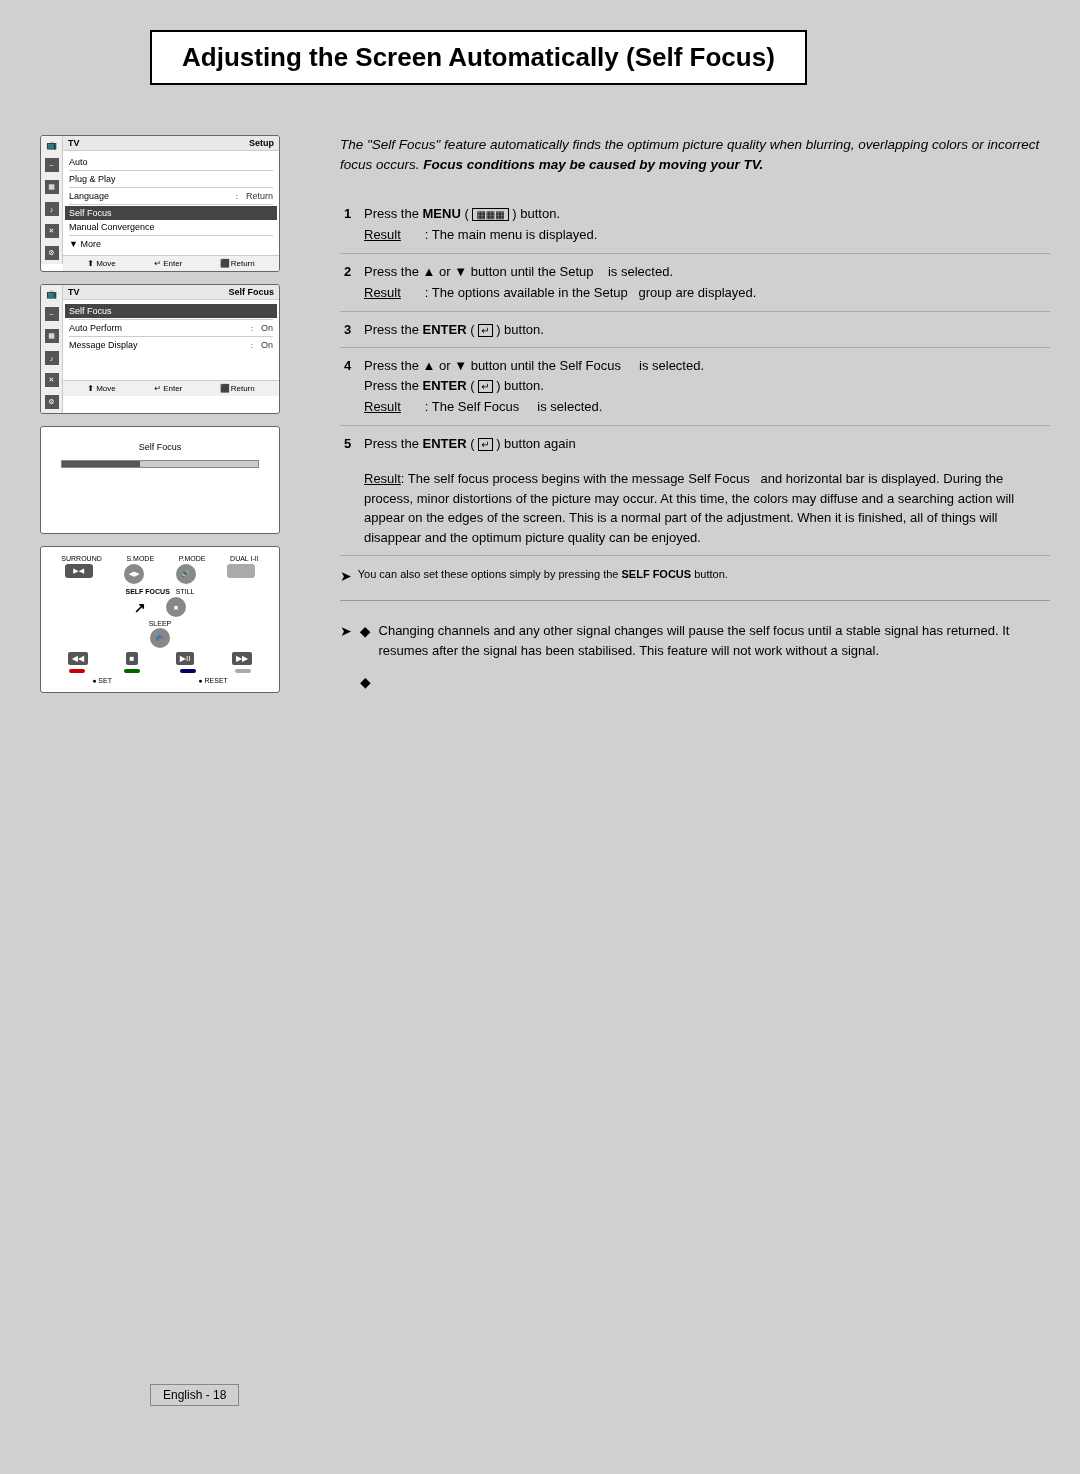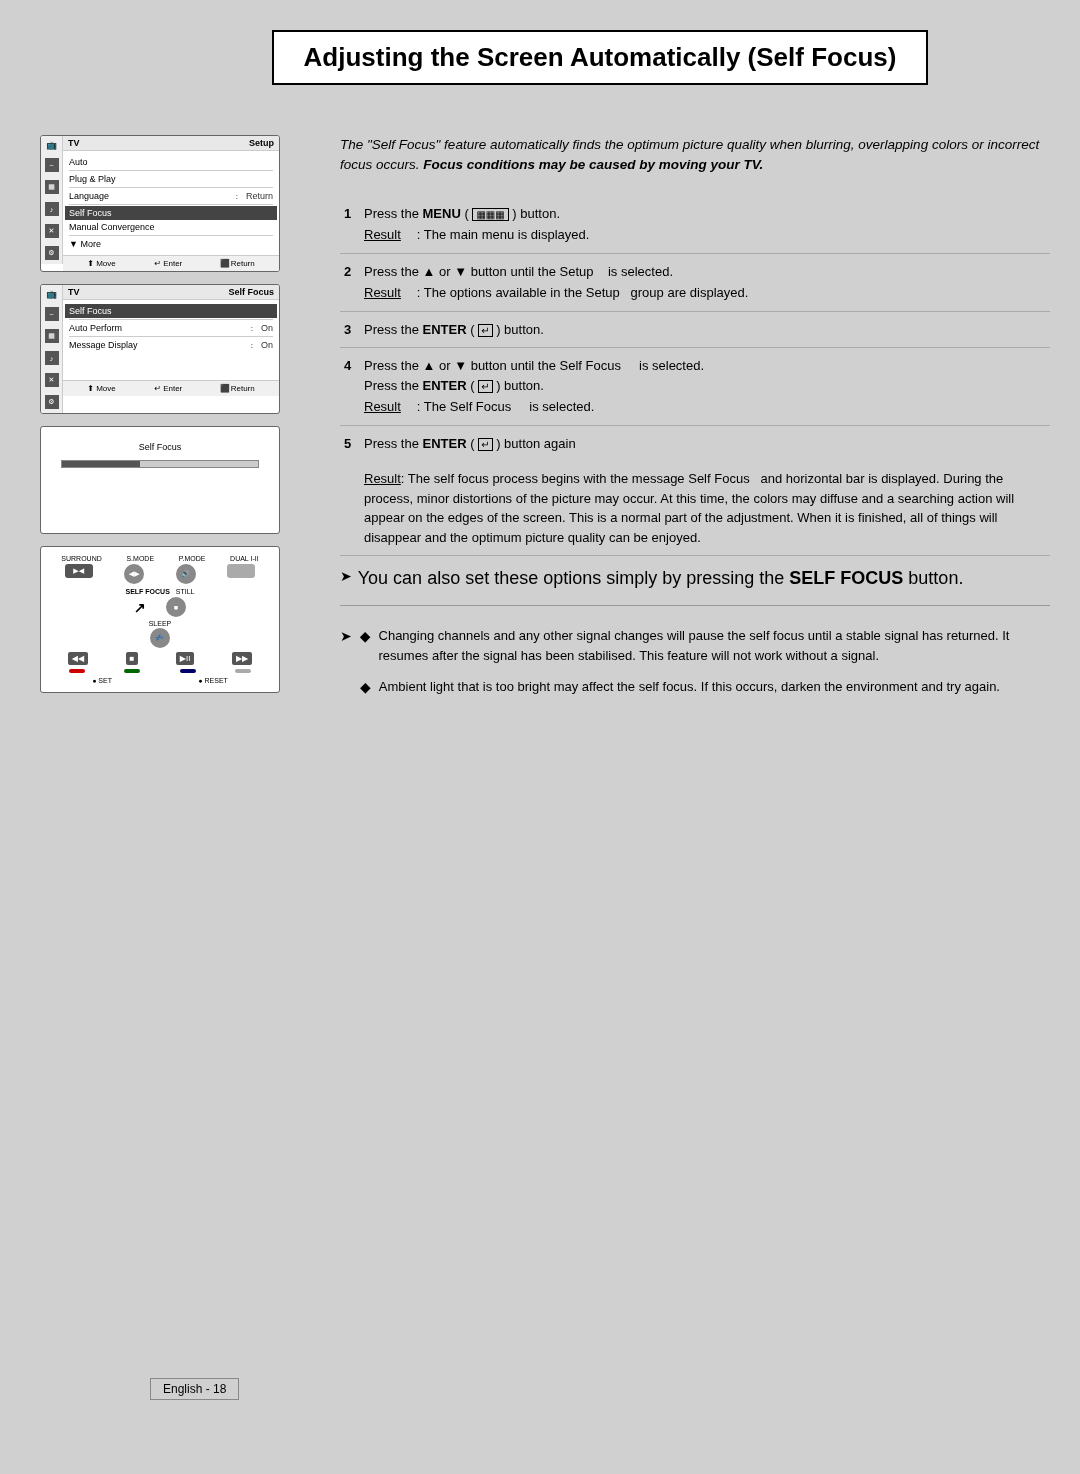--- a/index.html
+++ b/index.html
@@ -164,21 +164,21 @@
       padding-right: 8px;
     }
     .step-content {
     }
     .result-label {
       text-decoration: underline;
       font-style: normal;
     }
     .step-content .result-line {
       display: flex;
-      gap: 16px;
+      gap: 24px;
       margin-top: 2px;
     }
     .notes-section {
       margin-top: 20px;
     }
     .note-row {
       display: flex;
       align-items: flex-start;
       gap: 8px;
       margin-bottom: 12px;
@@ -190,21 +190,21 @@
       flex-shrink: 0;
       margin-top: 0px;
     }
     .note-bullet {
       font-size: 14px;
       flex-shrink: 0;
     }
     
     .footer {
       position: absolute;
-      bottom: 30px;
+      bottom: 24px;
       left: 120px;
       font-size: 12px;
     }
     .footer-box {
       border: 1px solid #888;
       padding: 3px 12px;
       font-size: 12px;
     }
     .tv-with-icons {
       display: flex;
@@ -238,21 +238,21 @@
       background: #ccc;
       margin: 1px 0;
     }
   </style>
 </head>
 <body>
 
 <div class="page">
   <div class="content-area">
 
-    <div style="text-align:center; margin-bottom: 25px;">
+    <div style="margin-bottom: 25px;">
       <div class="page-title-box">
         <h1>Adjusting the Screen Automatically (Self Focus)</h1>
       </div>
     </div>
 
     <div class="main-layout">
 
       <div class="left-col">
 
         <div class="tv-with-icons">
@@ -460,34 +460,33 @@
                 <div class="result-line" style="display:block;margin-top:16px;">
                   <span class="result-label">Result</span><span>:  The self focus process begins with the message Self Focus &nbsp; and horizontal bar is displayed. During the process, minor distortions of the picture may occur. At this time, the colors may diffuse and a searching action will appear on the edges of the screen. This is a normal part of the adjustment. When it is finished, all of things will disappear and the optimum picture quality can be enjoyed.</span>
                 </div>
               </td>
             </tr>
           </tbody>
         </table>
 
         <div style="margin-top:12px;display:flex;align-items:flex-start;gap:6px;">
           <span style="font-size:14px;">➤</span>
-          <span style="font-size:18px;">You can also set these options simply by pressing the <strong>SELF FOCUS</strong> button.</span>
+          <span style="font-size:11px;">You can also set these options simply by pressing the <strong>SELF FOCUS</strong> button.</span>
         </div>
 
         <div style="border-bottom:1px solid #999;margin:16px 0;"></div>
 
         <div class="notes-section">
           <div class="note-row">
             <span class="note-arrow">➤</span>
             <span class="note-bullet">◆</span>
             <span>Changing channels and any other signal changes will pause the self focus until a stable signal has returned. It resumes after the signal has been stabilised. This feature will not work without a signal.</span>
           </div>
           <div class="note-row">
             <span class="note-bullet" style="margin-left:20px;">◆</span>
-            <span>Ambient light that is too bright may affect the self focus. If this occurs, darken the environment and try again.</span>
           </div>
         </div>
 
       </div>
 
     </div>
 
     <div class="footer">
       <div class="footer-box">
         <span>English - 18</span>

